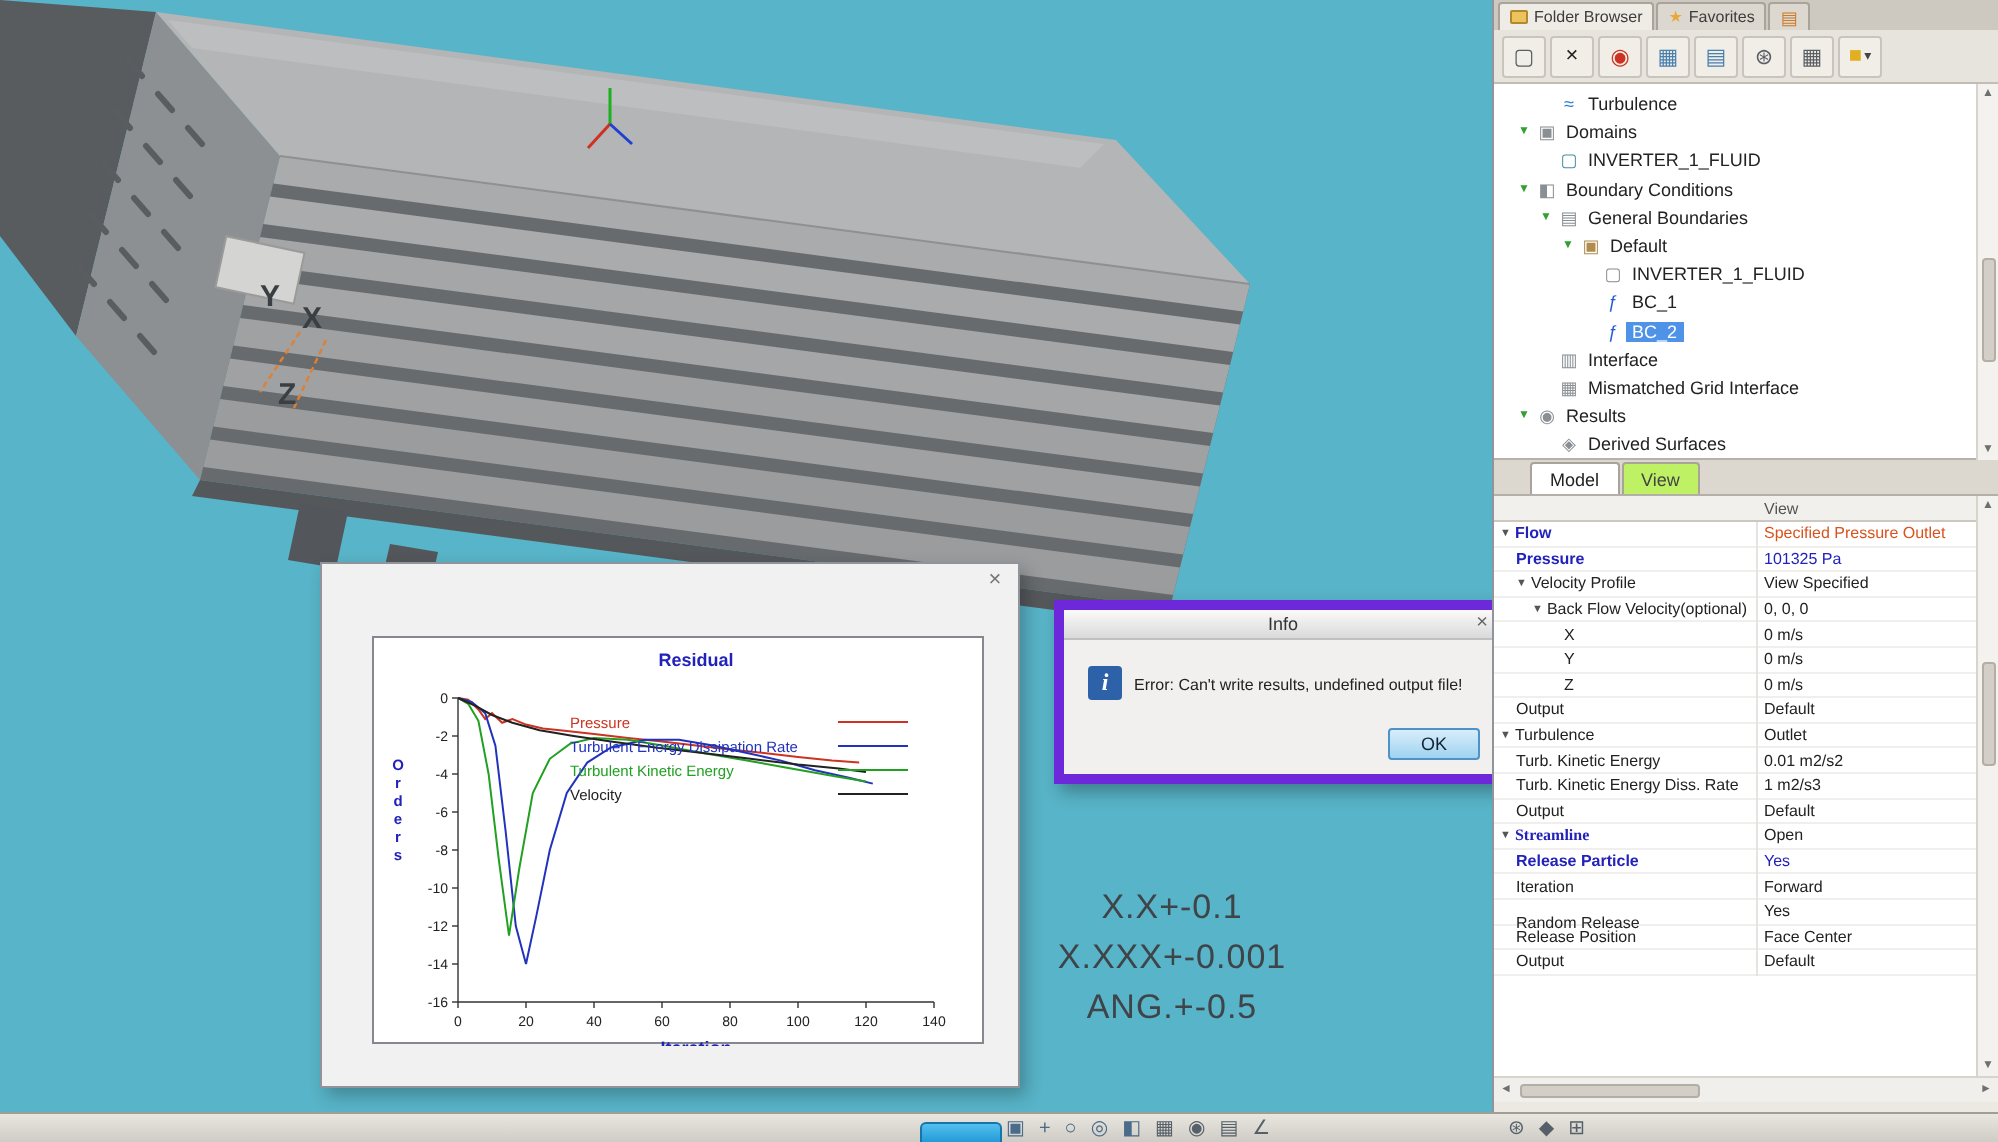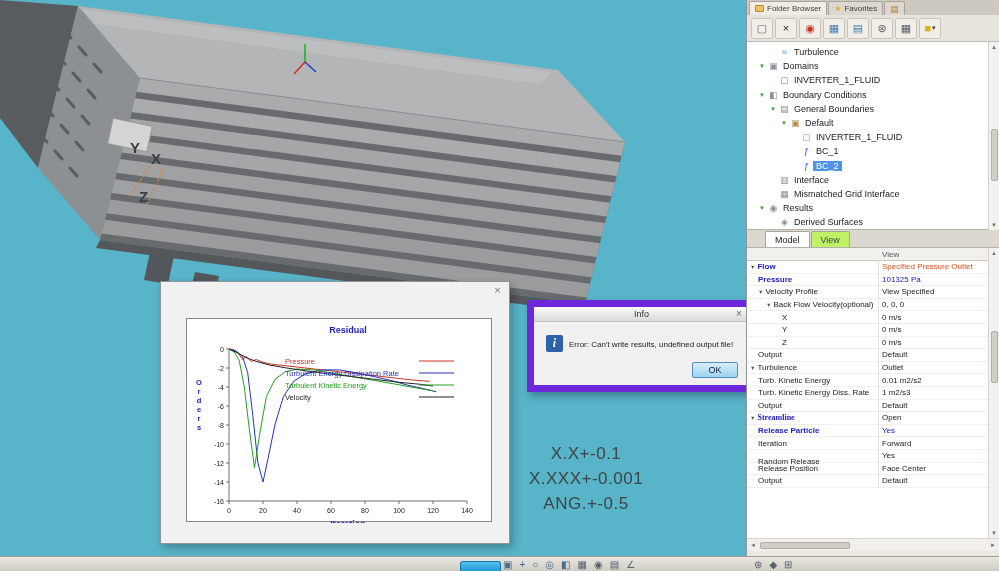--- a/index.html
+++ b/index.html
@@ -15,21 +15,21 @@
   
   .reswin{left:160px;top:281px;width:350px;height:263px;background:#f1f1f1;border:1px solid #90949a;box-shadow:3px 4px 8px rgba(0,0,0,.25)}
   .reswin .closebtn{position:absolute;right:5px;top:2px;width:13px;height:13px;line-height:12px;text-align:center;font-size:11px;color:#777;cursor:default}
   .chartframe{position:absolute;left:25px;top:36px;width:306px;height:204px;background:#fff;border:1px solid #85888c}
   .tick{font-size:7px;fill:#222}
   .ctitle{font-size:9px;font-weight:bold;fill:#2222bb}
   .cylab{font-size:7.5px;font-weight:bold;fill:#2222bb}
   .leg{font-size:7.5px}
 
   
-  .infodlg{left:527px;top:300px;width:229px;height:92px;background:#f1f0ee;border:7px solid #6d28d9;box-shadow:3px 4px 8px rgba(0,0,0,.3)}
+  .infodlg{left:527px;top:300px;width:229px;height:92px;background:#f1f0ee;border:5px solid #6d28d9;box-shadow:3px 4px 8px rgba(0,0,0,.3)}
   .infodlg .titlebar{height:15px;background:linear-gradient(#fbfbfb,#d9d9d9);border-bottom:1px solid #c0c0c0;position:relative;text-align:center;font-size:9px;color:#333;line-height:15px}
   .infodlg .closebtn{position:absolute;right:4px;top:1px;width:12px;height:12px;line-height:11px;text-align:center;font-size:10px;color:#666}
   .infoicon{position:absolute;left:12px;top:28px;width:17px;height:17px;background:#2e62a8;border-radius:2px;color:#fff;font-family:"Liberation Serif",serif;font-style:italic;font-weight:bold;font-size:12px;text-align:center;line-height:16px}
   .infomsg{position:absolute;left:35px;top:33px;right:3px;font-size:8px;color:#222;white-space:nowrap;overflow:hidden}
   .okbtn{position:absolute;right:11px;bottom:7px;width:46px;height:16px;background:linear-gradient(#d8edfa,#9fd3f0);border:1px solid #4d93c8;border-radius:2px;font-size:9px;color:#123;text-align:center;line-height:14px}
 
   
   .panel{left:746px;top:0;width:253px;height:556px;background:#ece9e3;border-left:1px solid #8f959a}
   .ptabs{position:absolute;left:0;top:0;right:0;height:15px;background:#cdc9c1;display:flex;align-items:flex-end;padding-left:2px}
   .ptab{height:14px;display:flex;align-items:center;gap:3px;padding:0 5px;font-size:8px;color:#3c3c3c;background:#dcd8d0;border:1px solid #a8a49c;border-bottom:none;border-radius:2px 2px 0 0;margin-right:1px;white-space:nowrap}

